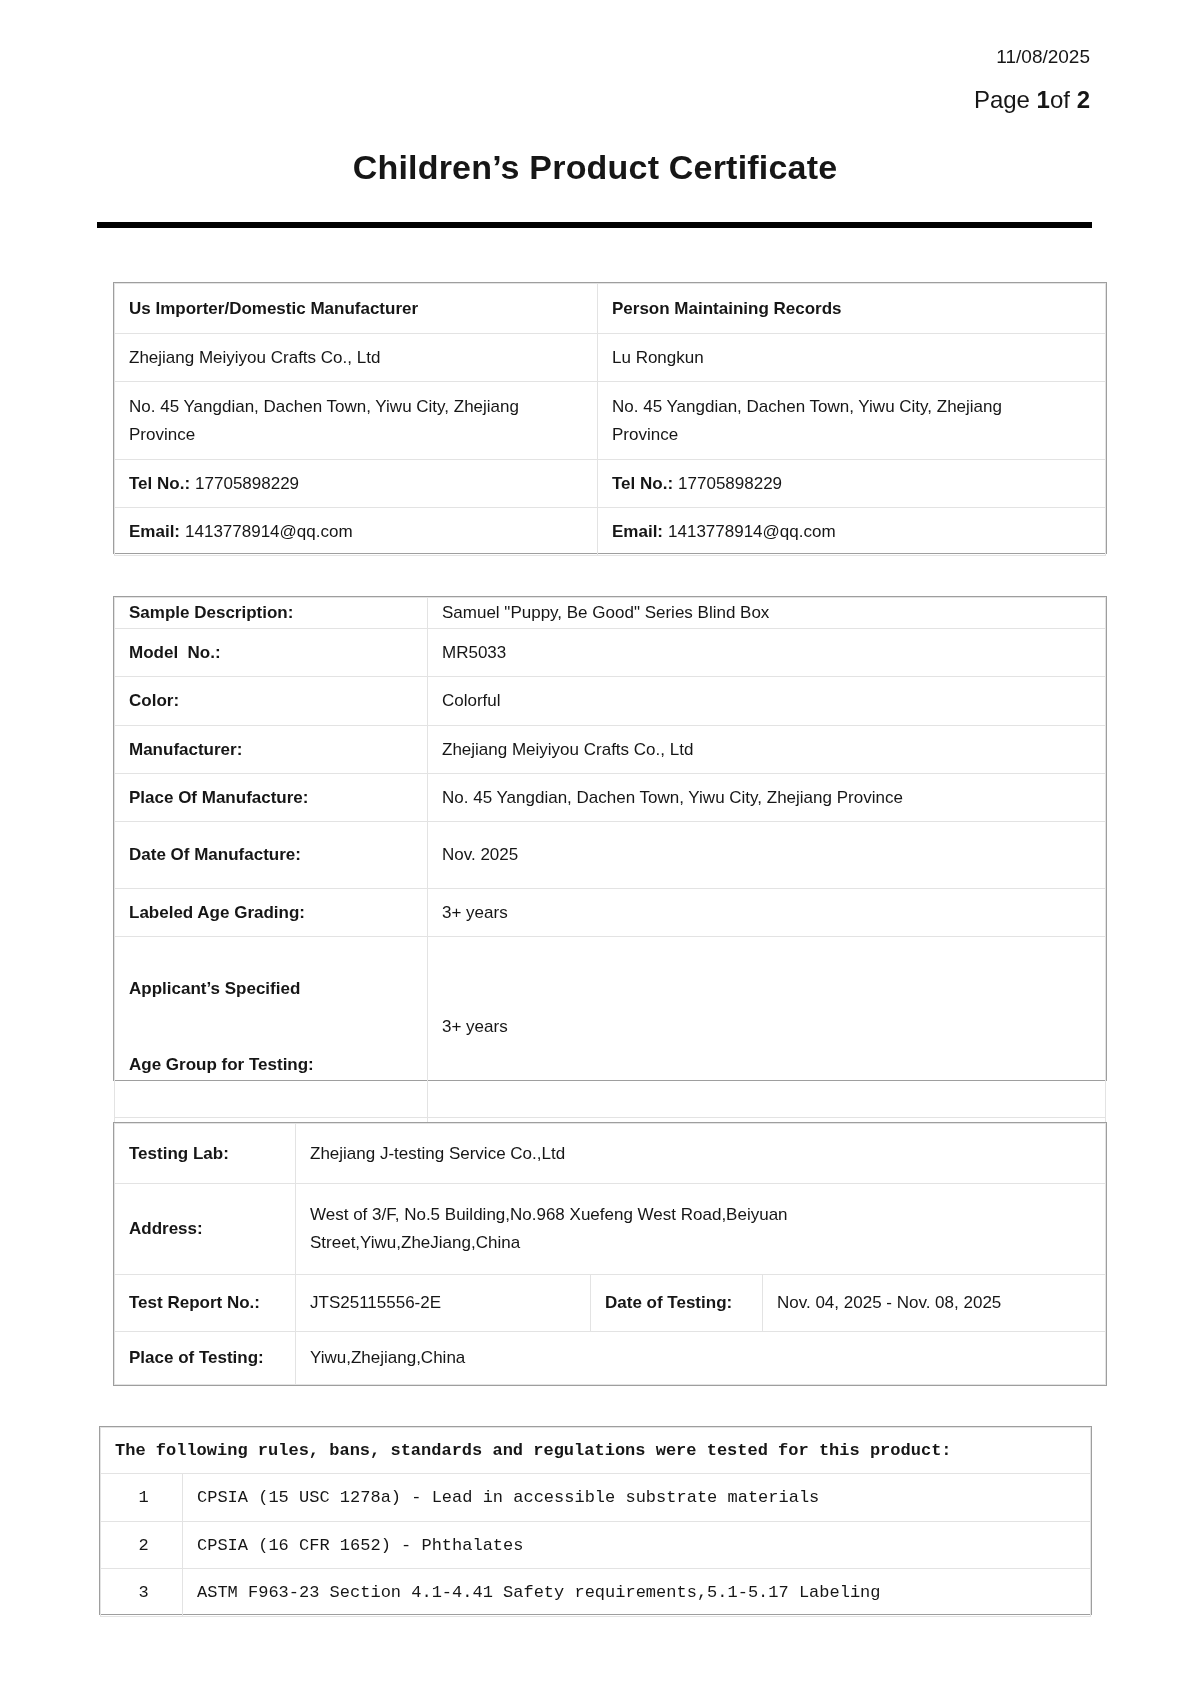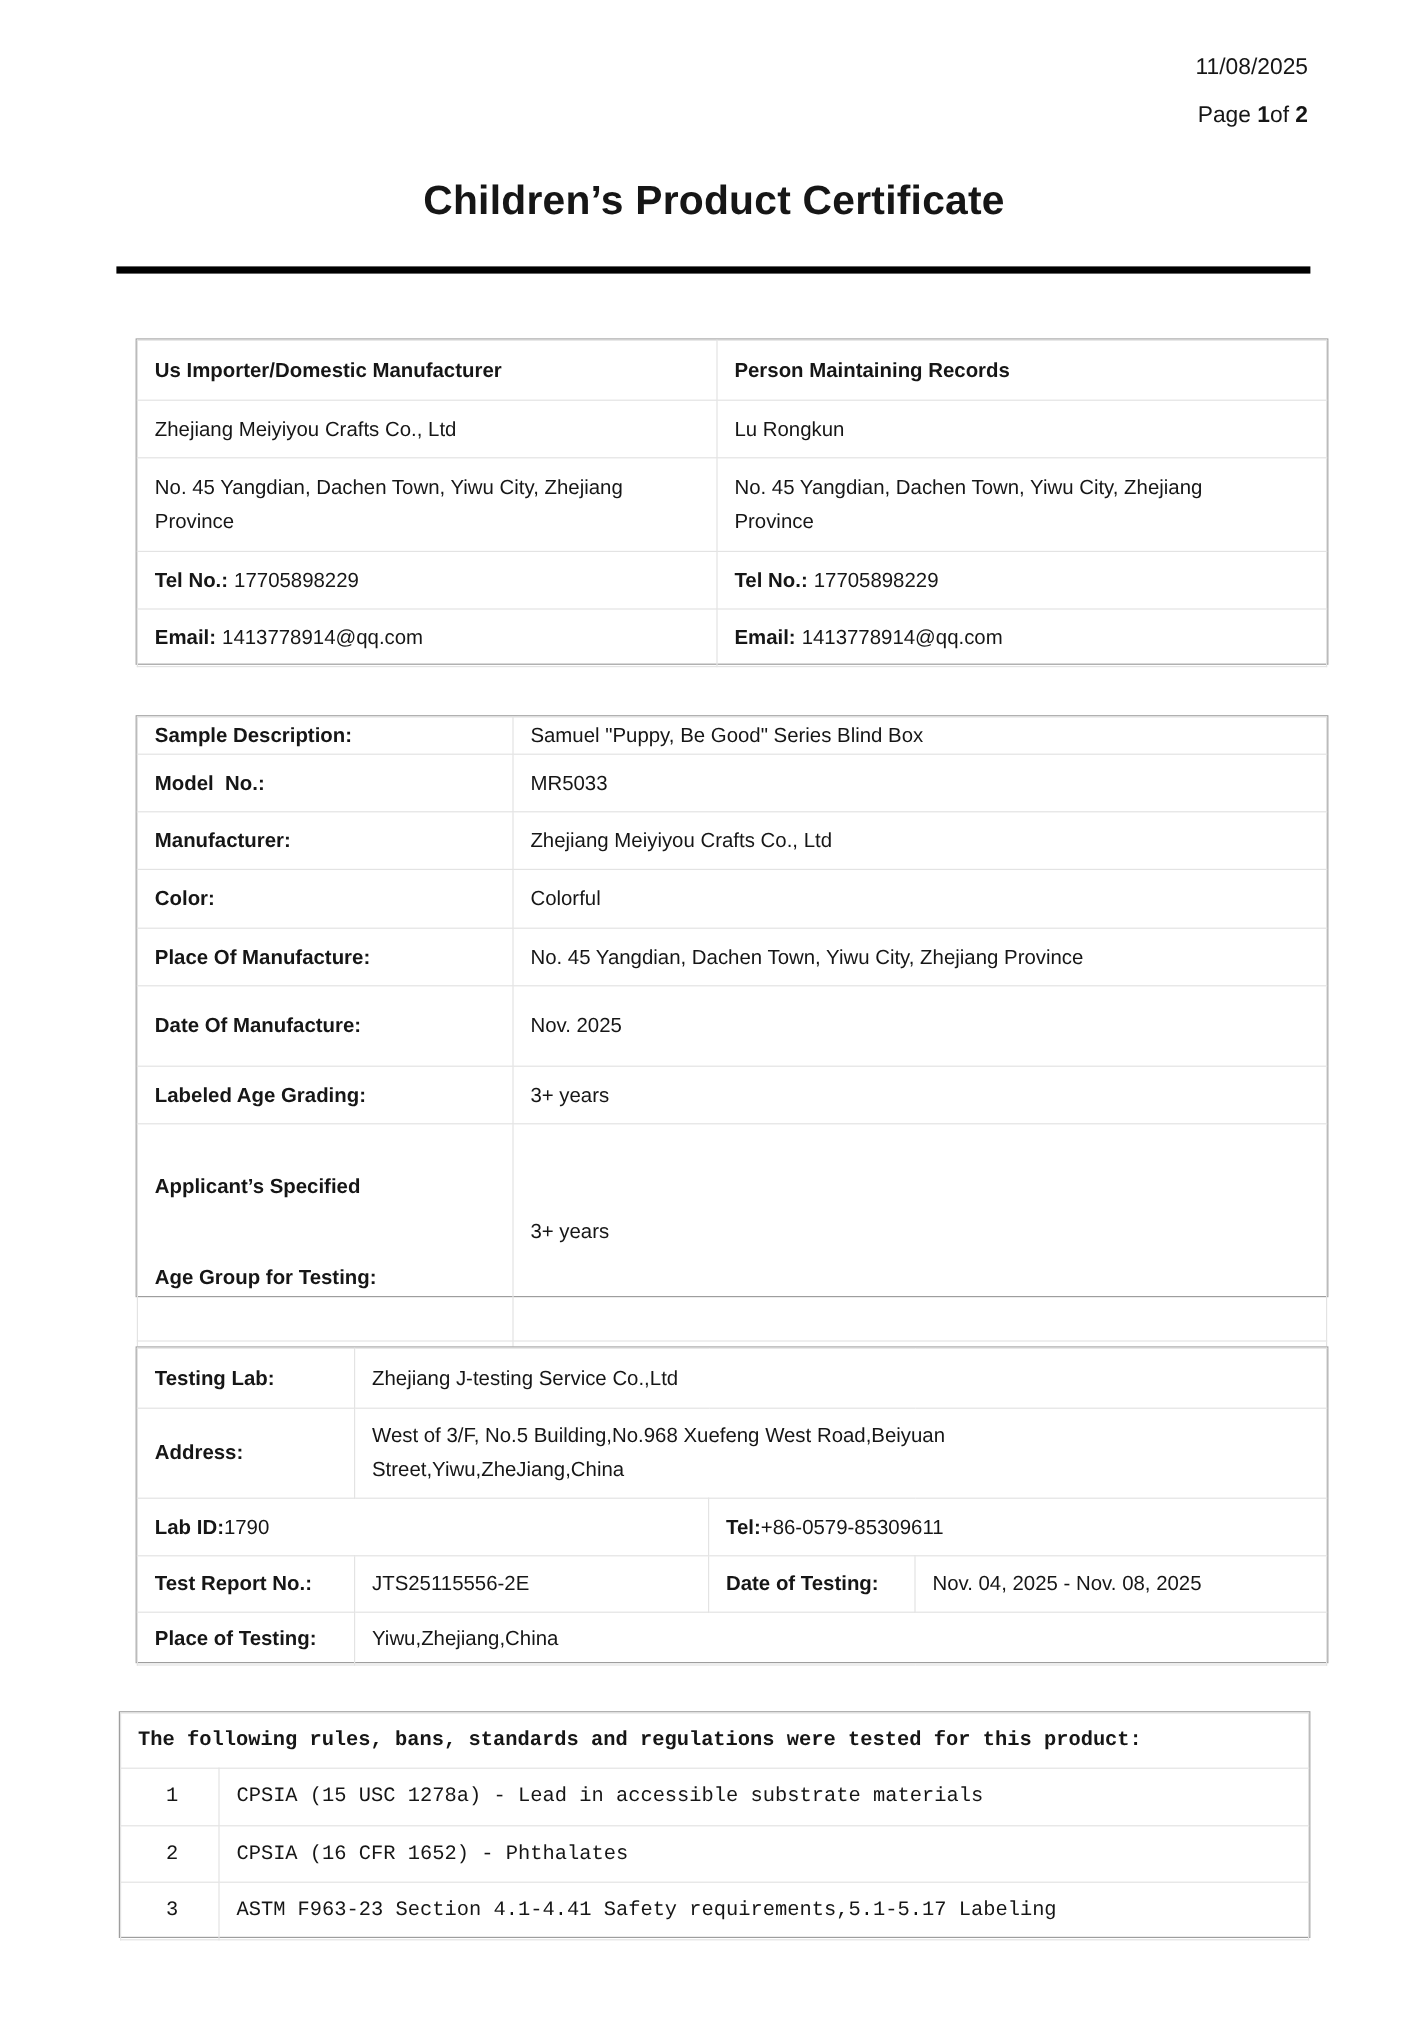--- a/index.html
+++ b/index.html
@@ -2,21 +2,21 @@
 <html><head>
 <meta charset="utf-8">
 <style>
   html,body{margin:0;padding:0;background:#ffffff;}
   .page{
     position:relative;width:1190px;height:1684px;background:#ffffff;
     font-family:"Liberation Sans","DejaVu Sans",sans-serif;color:#161616;
     overflow:hidden;
   }
   .doc-date{position:absolute;top:46px;right:100px;font-size:19px;text-align:right;}
-  .doc-page{position:absolute;top:86px;right:100px;font-size:19px;}
+  .doc-page{position:absolute;top:86px;right:100px;font-size:24px;}
   .b{font-weight:700;}
   .title{
     position:absolute;top:148px;left:0;width:100%;text-align:center;
     font-size:34px;font-weight:700;letter-spacing:.2px;
   }
   .rule{position:absolute;left:97px;top:222px;width:995px;height:6px;background:#000;}
   .tframe{position:absolute;border:1px solid #9e9e9e;box-sizing:border-box;background:#fff;}
   table.tbl{border-collapse:collapse;table-layout:fixed;width:100%;height:100%;}
   table.tbl td{
     border:1px solid #e3e3e3;padding:2px 10px 2px 14px;vertical-align:middle;
@@ -85,27 +85,27 @@
         </colgroup>
       <tbody>
           <tr style="height:31px">
         <td class="lbl">Sample Description:</td>
         <td>Samuel "Puppy, Be Good" Series Blind Box</td>
       </tr>
       <tr style="height:48px">
         <td class="lbl">Model  No.:</td>
         <td>MR5033</td>
       </tr>
+      <tr style="height:49px">
+        <td class="lbl">Color:</td>
+        <td>Colorful</td>
+      </tr>
       <tr style="height:48px">
         <td class="lbl">Manufacturer:</td>
         <td>Zhejiang Meiyiyou Crafts Co., Ltd</td>
-      </tr>
-      <tr style="height:49px">
-        <td class="lbl">Color:</td>
-        <td>Colorful</td>
       </tr>
       <tr style="height:48px">
         <td class="lbl">Place Of Manufacture:</td>
         <td>No. 45 Yangdian, Dachen Town, Yiwu City, Zhejiang Province</td>
       </tr>
       <tr style="height:67px">
         <td class="lbl">Date Of Manufacture:</td>
         <td>Nov. 2025</td>
       </tr>
       <tr style="height:48px">
@@ -139,24 +139,20 @@
           <tr style="height:50px">
         <td class="lbl">Testing Lab:</td>
         <td colspan="3">Zhejiang J-testing Service Co.,Ltd</td>
       </tr>
       <tr style="height:75px">
         <td class="lbl">Address:</td>
         <td colspan="3">
               <div class="addr-lab">West of 3/F, No.5 Building,No.968 Xuefeng West Road,Beiyuan Street,Yiwu,ZheJiang,China</div>
             </td>
       </tr>
-      <tr style="height:48px">
-        <td colspan="2"><span class="lbl">Lab ID:</span><span>1790</span></td>
-        <td colspan="2"><span class="lbl">Tel:</span><span>+86-0579-85309611</span></td>
-      </tr>
       <tr style="height:47px">
         <td class="lbl">Test Report No.:</td>
         <td>JTS25115556-2E</td>
         <td class="lbl">Date of Testing:</td>
         <td>Nov. 04, 2025 - Nov. 08, 2025</td>
       </tr>
       <tr style="height:44px">
         <td class="lbl">Place of Testing:</td>
         <td colspan="3">Yiwu,Zhejiang,China</td>
       </tr>

